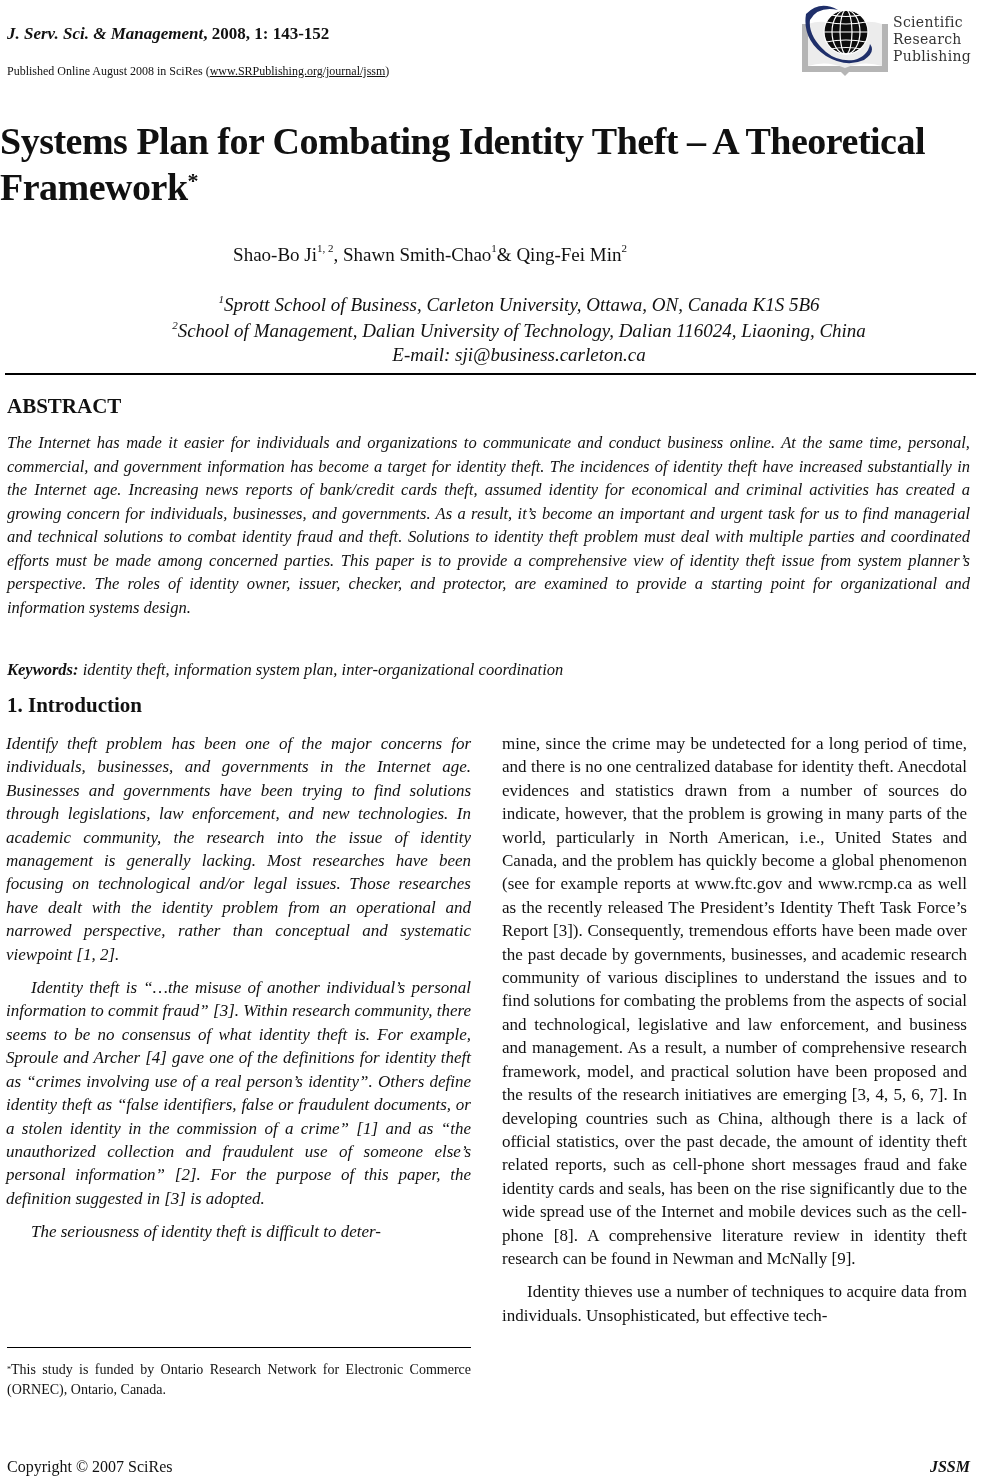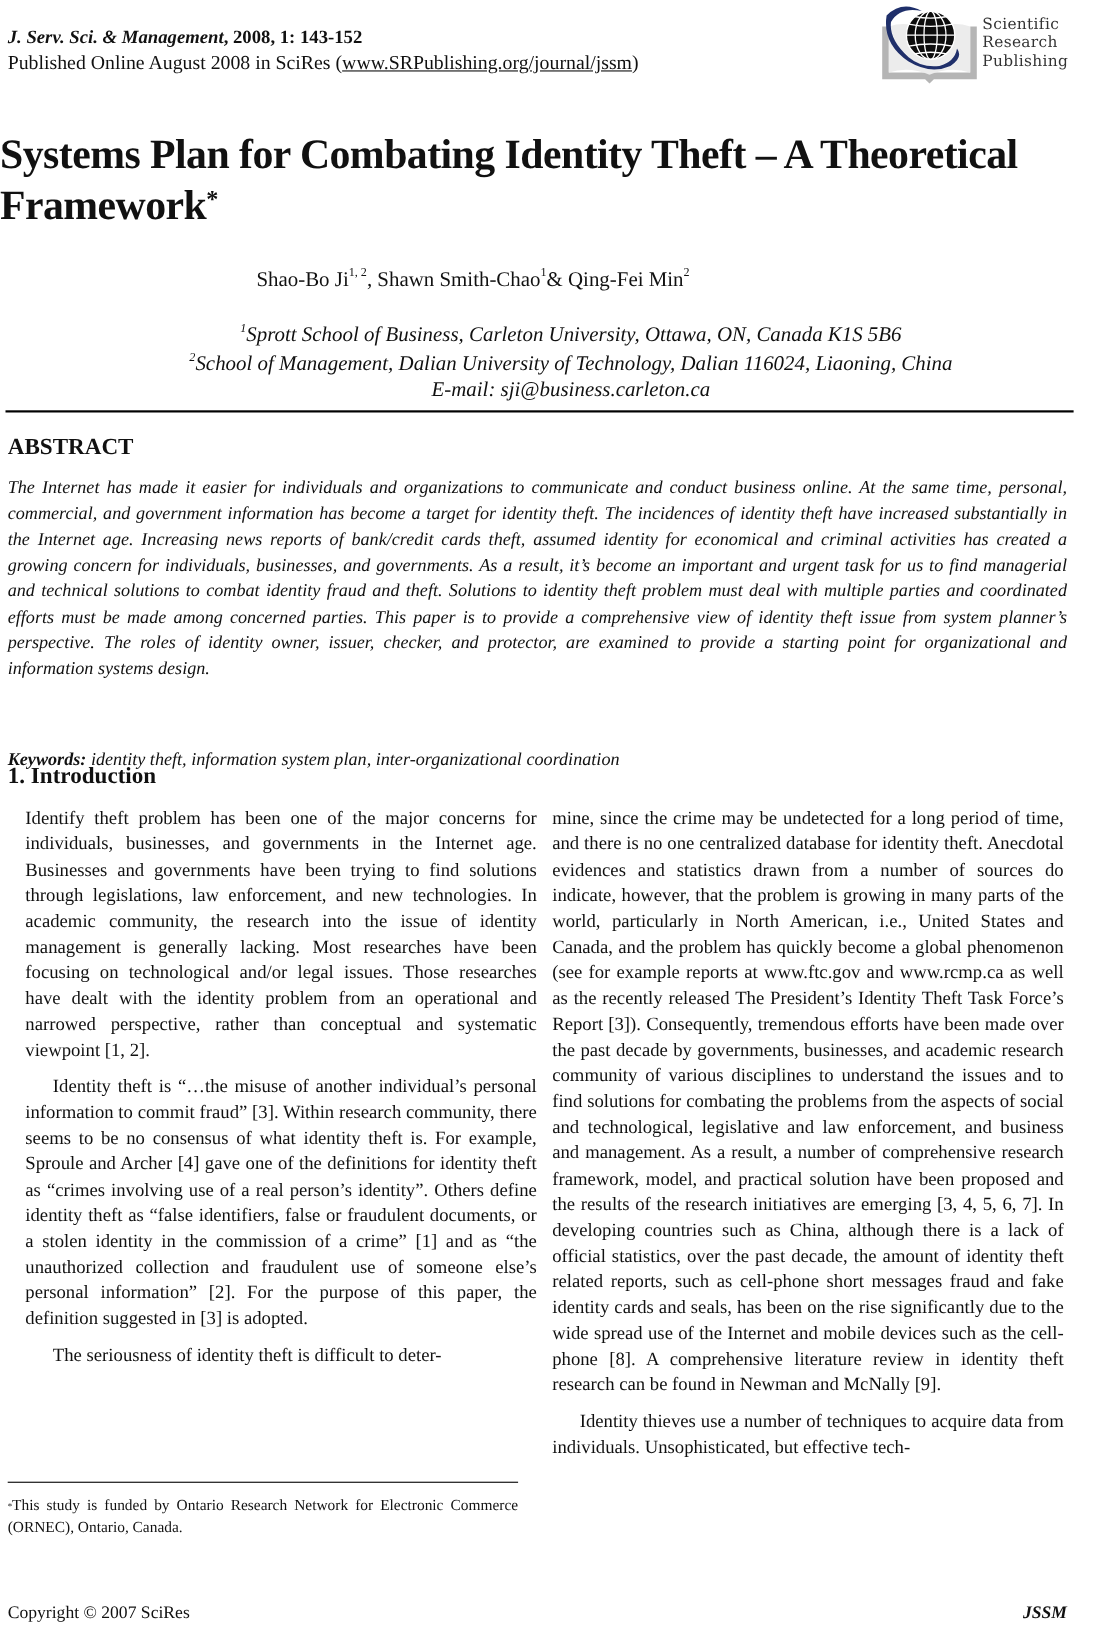--- a/index.html
+++ b/index.html
@@ -1,39 +1,39 @@
 <!DOCTYPE html>
 <html><head>
 <meta charset="utf-8">
 <style>
   html, body { margin: 0; padding: 0; background: #ffffff; }
   body { width: 998px; height: 1481px; position: relative; overflow: hidden; color: #111; font-family: "Liberation Serif", serif; }
   .abs { position: absolute; }
   .hdr-line1 { left: 7px; top: 24px; font-size: 17px; font-weight: bold; }
   .hdr-line1 i { font-style: italic; }
-  .hdr-line2 { left: 7px; top: 47px; font-size: 18px; }
+  .hdr-line2 { left: 7px; top: 64px; font-size: 12px; }
   .hdr-line2 a { color: #111; text-decoration: underline; }
   .logo { left: 798px; top: 2px; width: 180px; height: 76px; }
   .logo-text { left: 893px; top: 14px; font-family: "DejaVu Serif", serif; font-size: 14px; line-height: 17px; color: #333; letter-spacing: 0.3px; }
   .title { left: 0; width: 998px; top: 118px; text-align: left; font-size: 38px; font-weight: bold; line-height: 46px; letter-spacing: -0.5px; }
   .title sup { font-size: 22px; vertical-align: top; position: relative; top: -6px; }
   .authors { left: 0; width: 860px; top: 244px; text-align: center; font-size: 19px; }
   .authors sup { font-size: 11px; vertical-align: top; position: relative; top: -2px; }
   .affil { left: 0; width: 998px; text-align: center; font-size: 19px; font-style: italic; padding-left: 20px; }
   .affil sup { font-size: 11px; vertical-align: top; position: relative; top: -1px; }
   .rule-top { left: 5px; top: 373px; width: 971px; height: 2px; background: #000; }
   .abs-head { left: 7px; top: 394px; font-size: 21px; font-weight: bold; }
   .abstract { left: 7px; top: 431px; width: 963px; font-size: 16.5px; font-style: italic; line-height: 23.5px; text-align: justify; }
-  .keywords { left: 7px; top: 680px; font-size: 16.5px; font-style: italic; text-align: right; }
+  .keywords { left: 7px; top: 660px; font-size: 16.5px; font-style: italic; text-align: right; }
   .keywords b { font-weight: bold; }
   .sec-head { left: 7px; top: 693px; font-size: 21px; font-weight: bold; }
   .col { font-size: 17px; line-height: 23.4px; text-align: justify; }
   .col p { margin: 0; }
   .col p.ind { text-indent: 25px; }
-  .col-left { left: 23px; top: 732px; width: 465px; }
+  .col-left { left: 6px; top: 732px; width: 465px; font-style: italic; }
   .col-right { left: 502px; top: 732px; width: 465px; }
   .gap { height: 10px; }
   .fn-rule { left: 7px; top: 1347px; width: 464px; height: 1px; background: #000; }
   .footnote { left: 7px; top: 1360px; width: 464px; font-size: 14px; line-height: 20px; text-align: justify; }
   .footnote sup { font-size: 8px; vertical-align: top; }
   .footer-left { left: 7px; top: 1458px; font-size: 16px; }
   .footer-right { right: 28px; top: 1458px; font-size: 16px; font-weight: bold; font-style: italic; }
 </style>
 </head>
 <body>

